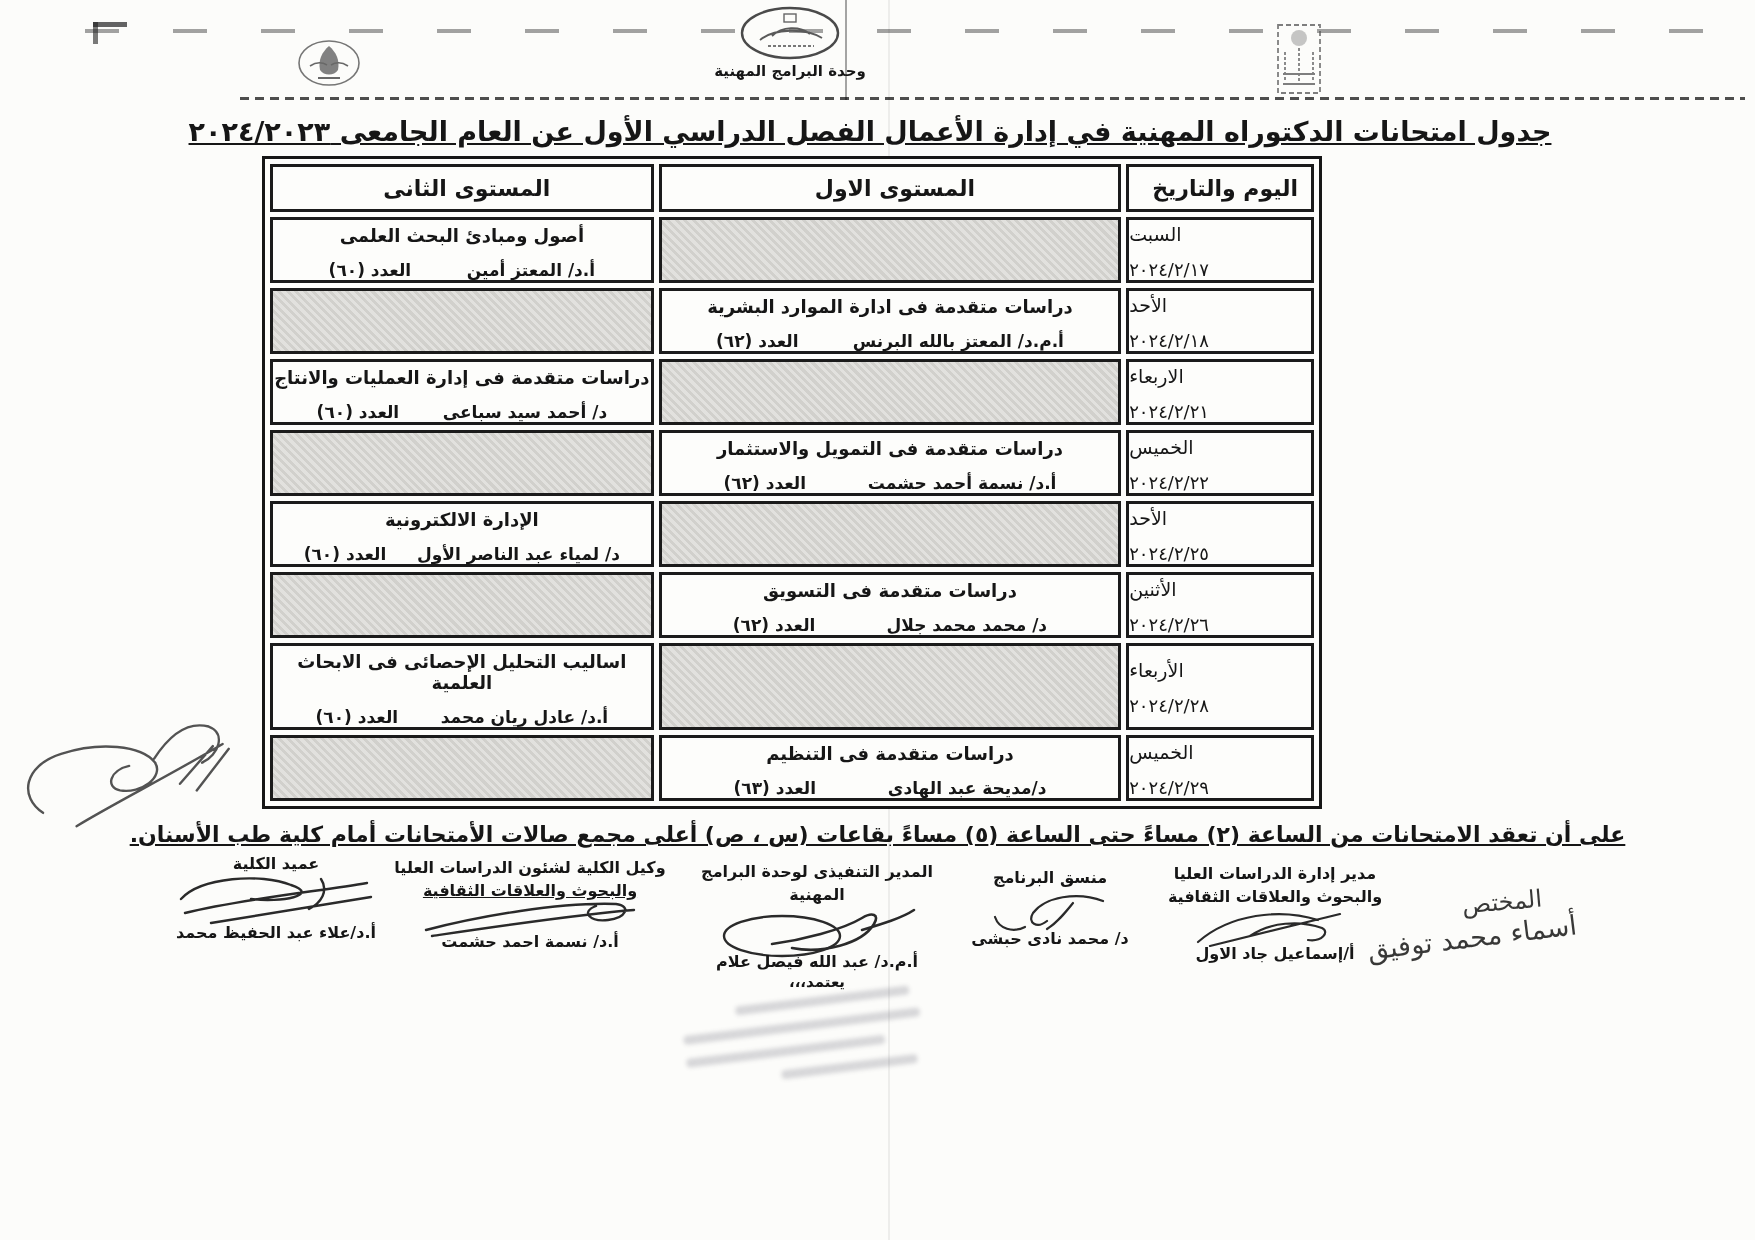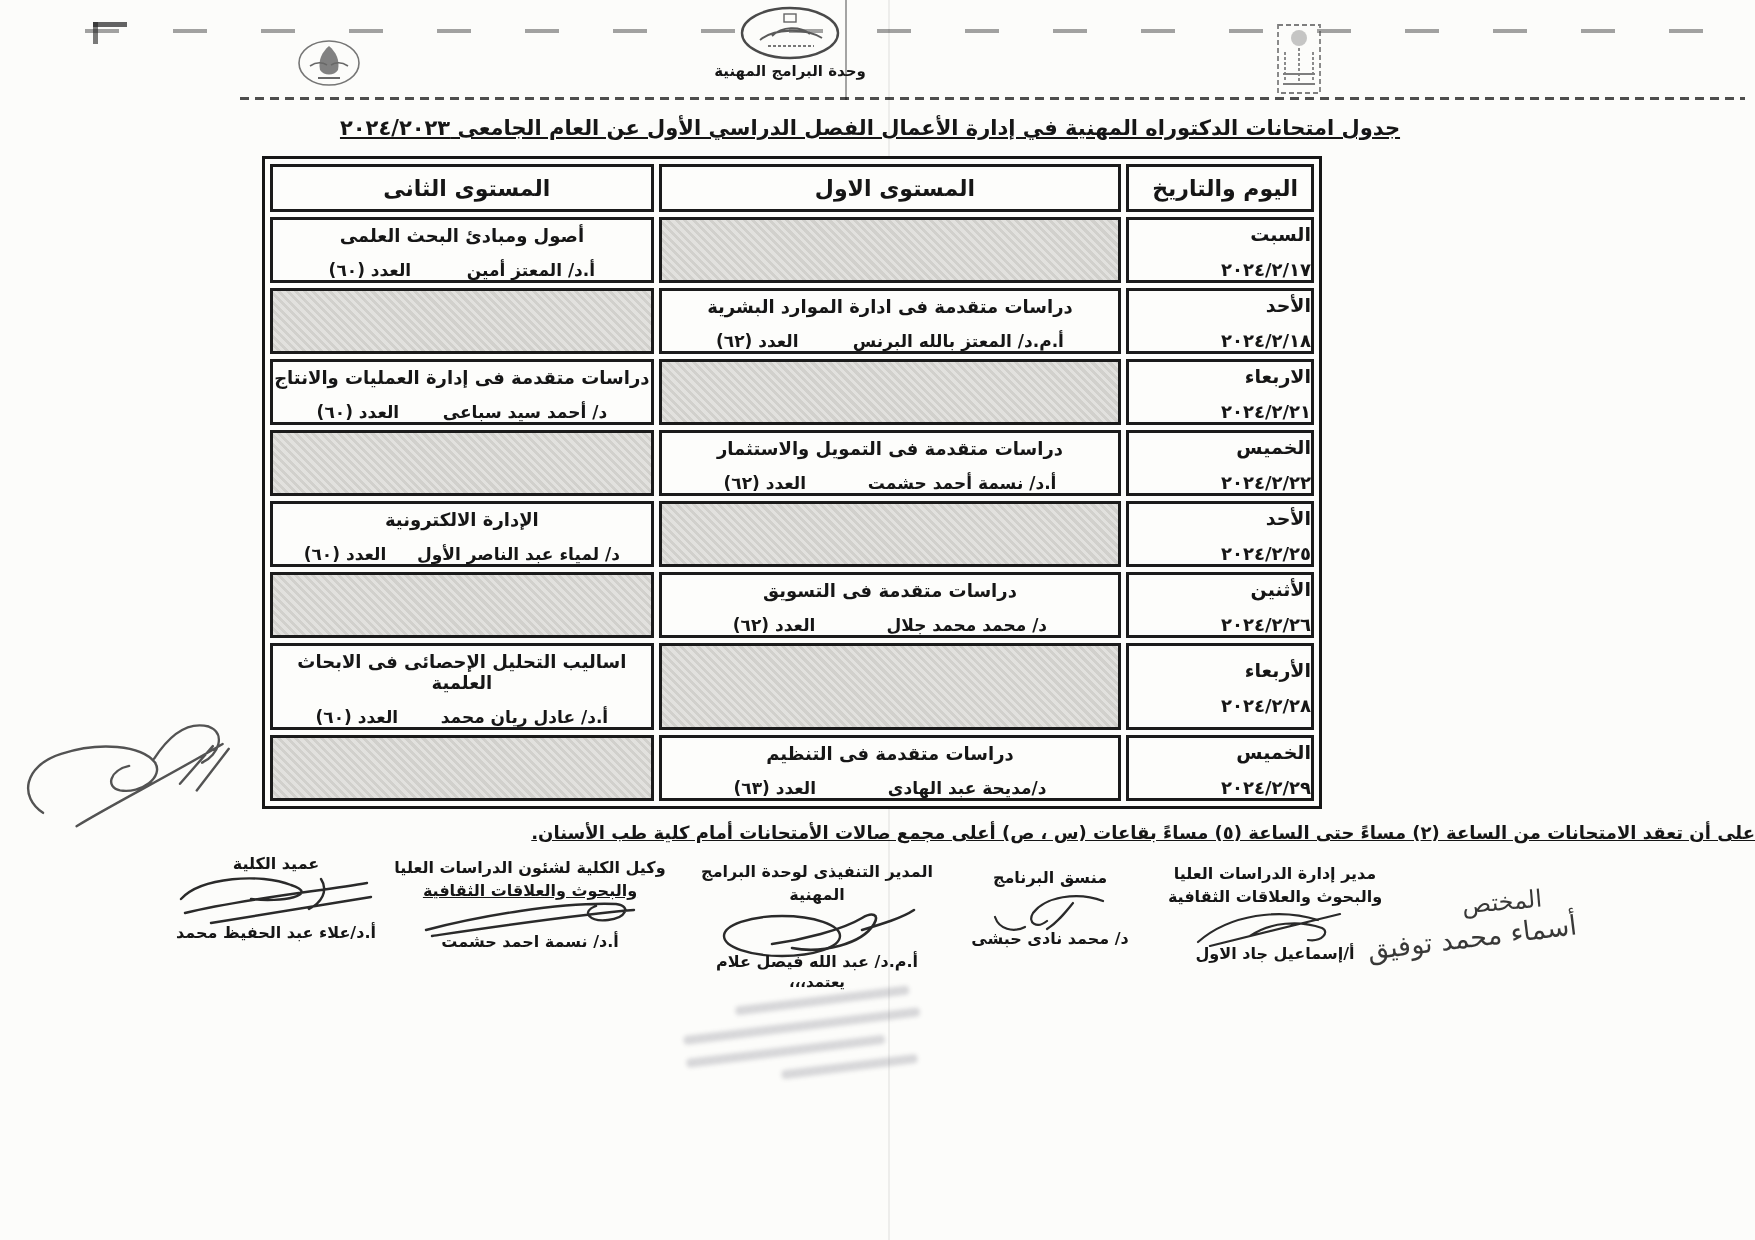--- a/index.html
+++ b/index.html
@@ -18,39 +18,39 @@
   .corner-mark2{position:absolute; top:22px; left:93px; width:5px; height:22px; background:#222; opacity:.6;}
   .fold-line-top{position:absolute; top:0; left:845px; width:2px; height:100px; background:rgba(0,0,0,.35);}
   .fold-line{position:absolute; top:0; left:888px; width:2px; height:1240px; background:rgba(0,0,0,.06);}
   .unit-emblem{position:absolute; top:6px; left:738px;}
   .unit-label{position:absolute; top:62px; left:700px; width:180px; text-align:center;
     font-size:15px; font-weight:bold; direction:rtl;}
   .college-stamp{position:absolute; top:38px; left:296px; opacity:.8;}
   .right-stamp{position:absolute; top:22px; left:1275px; opacity:.75;}
   
   .doc-title{position:absolute; top:116px; left:0; width:1740px; text-align:center;
-    font-size:21px; font-weight:bold; direction:rtl; text-decoration:underline;}
+    font-size:27px; font-weight:bold; direction:rtl; text-decoration:underline;}
   
   table.schedule{position:absolute; top:156px; left:262px; width:1060px;
     direction:rtl; border-collapse:separate; border-spacing:5px;
     border:3px solid #161616; background:#fdfdfb; table-layout:fixed;}
   .schedule th,.schedule td{border:3px solid #1b1b1b; padding:0; vertical-align:middle;}
   .schedule th{height:48px; font-size:22px; font-weight:bold; text-align:center;padding-left:10px;}
   .schedule td{height:63px;}
   .cell.shaded{background:#d8d7d3;
     background-image:repeating-linear-gradient(45deg, rgba(255,255,255,.25) 0 3px, rgba(0,0,0,.03) 3px 6px);}
-  .day-cell{text-align:right; font-weight:bold;}
+  .day-cell{text-align:left; font-weight:normal;}
   .day-cell .day{font-size:19px; padding-top:2px;}
   .day-cell .date{font-size:18px; margin-top:14px; letter-spacing:1px;}
   .cell .course{font-size:18px; font-weight:bold; text-align:center; padding-top:5px;}
   .cell .course-meta{display:flex; justify-content:space-evenly; align-items:center;
     margin-top:14px; font-size:17px; font-weight:bold; direction:rtl;}
   
-  .exam-note{position:absolute; top:822px; left:0; width:1755px; 
-    direction:rtl; font-size:18px; font-weight:bold; text-decoration:underline;}
+  .exam-note{position:absolute; top:822px; left:0; width:1755px; text-align:center;
+    direction:rtl; font-size:22px; font-weight:bold; text-decoration:underline;}
   
   .sig{position:absolute; text-align:center; direction:rtl;}
   .sig-title{font-size:16px; font-weight:bold; line-height:1.45;}
   .sig-title .u{text-decoration:underline;}
   .sig-name{font-size:16px; font-weight:bold; margin-top:-6px;}
   .sig-approve{font-size:15px; font-weight:bold; margin-top:2px;}
   .scribble{display:block; margin:-6px auto -10px auto;}
   .hand{font-weight:400; opacity:.85;}
   .hand-label{position:absolute; top:888px; left:1462px; font-size:24px; transform:rotate(-5deg); direction:rtl;}
   .hand-name{position:absolute; top:922px; left:1352px; width:240px; font-size:27px;

